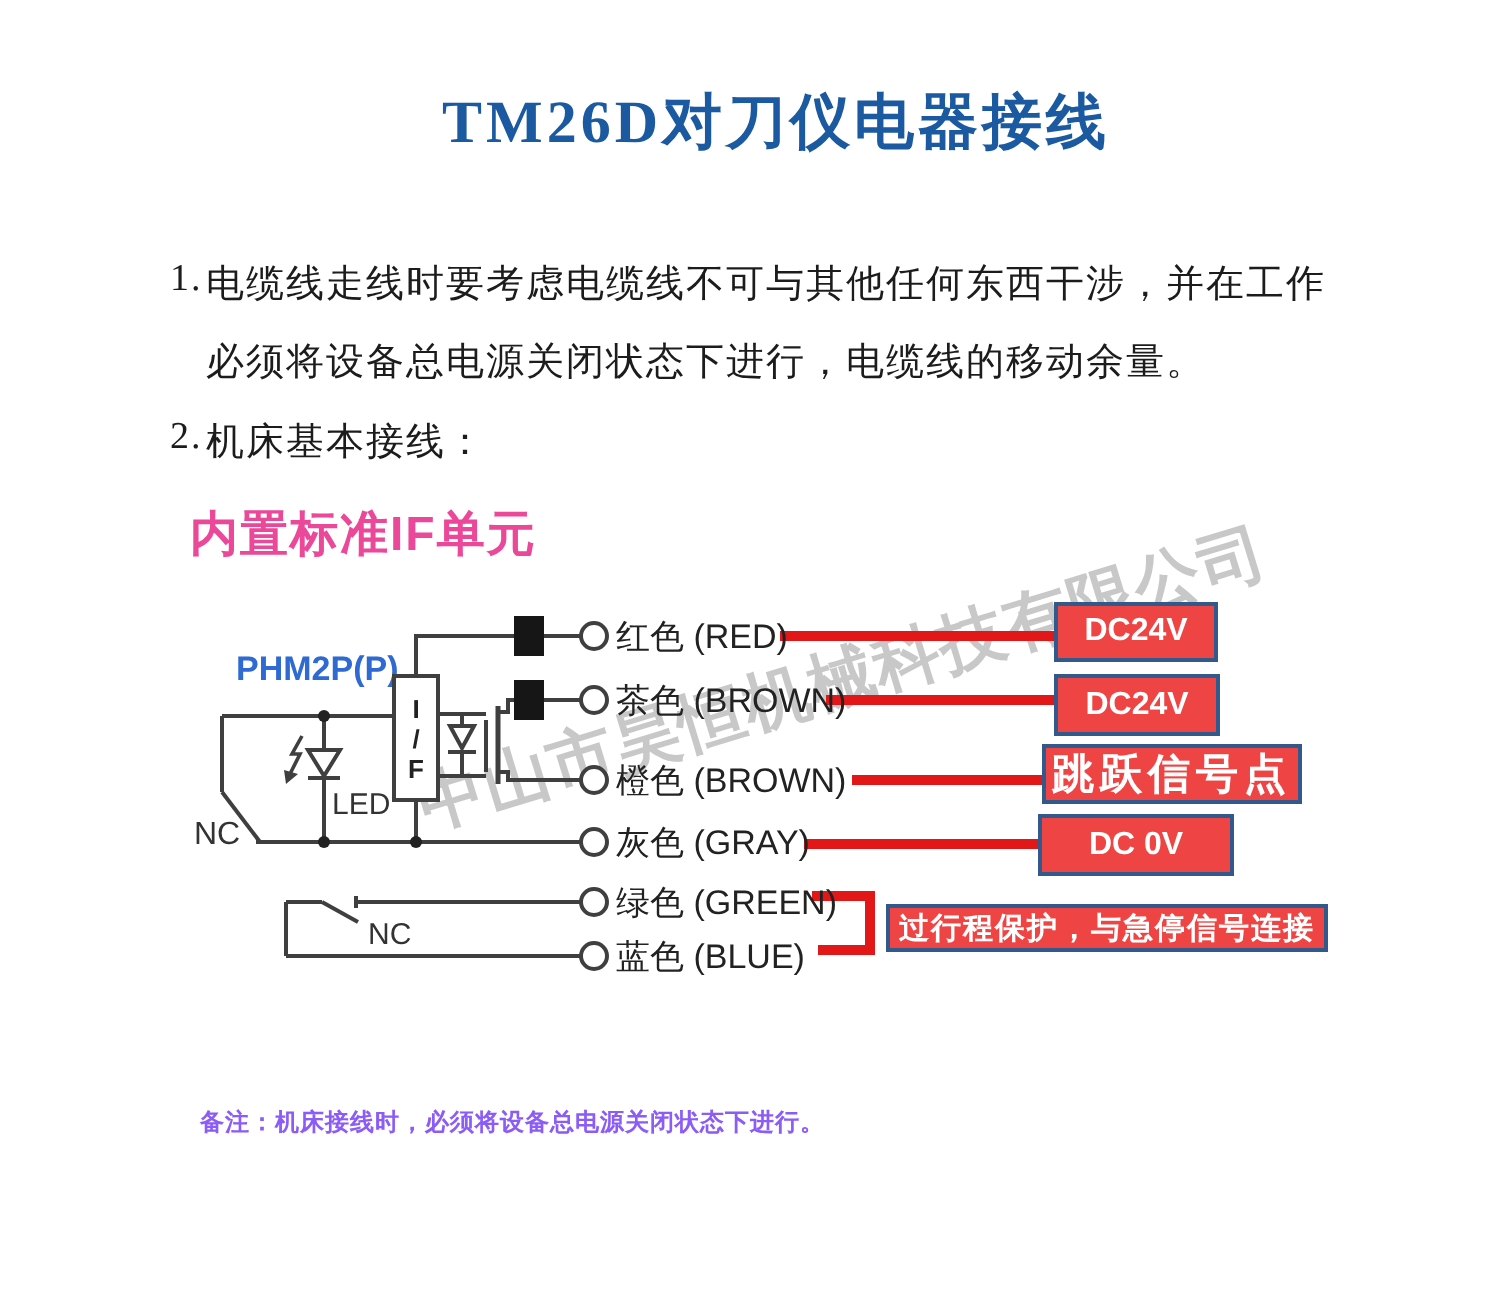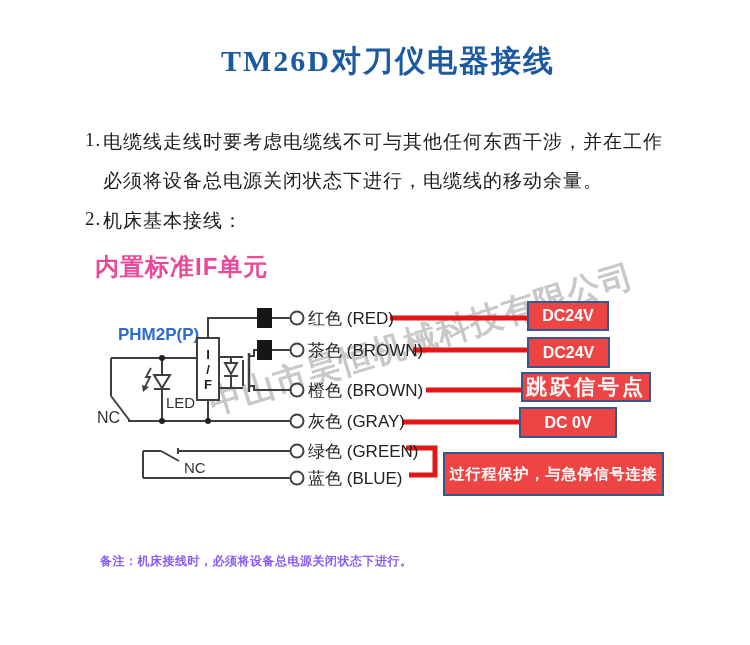--- a/index.html
+++ b/index.html
@@ -22,21 +22,21 @@
   .ifbox{position:absolute;left:197px;top:338px;width:22px;height:62px;z-index:3;
          display:flex;flex-direction:column;align-items:center;justify-content:center;
          font-size:13px;font-weight:bold;color:#222;line-height:15px;}
   .sigbox{position:absolute;z-index:3;background:#ef4444;border:2px solid #31598c;color:#fff;
          font-weight:bold;display:flex;align-items:center;justify-content:center;
          box-sizing:border-box;white-space:nowrap;}
   .b1{left:527px;top:301px;width:82px;height:30px;font-size:16px;}
   .b2{left:527px;top:337px;width:83px;height:31px;font-size:16px;}
   .b3{left:521px;top:372px;width:130px;height:30px;font-size:21px;letter-spacing:3px;}
   .b4{left:519px;top:407px;width:98px;height:31px;font-size:16px;}
-  .b5{left:443px;top:452px;width:221px;height:44px;font-size:15px;letter-spacing:1px;}
+  .b5{left:443px;top:452px;width:221px;height:24px;font-size:15px;letter-spacing:1px;}
   .note{position:absolute;left:100px;top:553px;z-index:3;
          font-family:"Liberation Serif","DejaVu Serif",serif;font-size:12px;font-weight:bold;
          color:#8b5cf6;letter-spacing:0.5px;white-space:nowrap;}
 </style>
 </head>
 <body>
 
 <div class="page">
 
   <div class="watermark">中山市昊恒机械科技有限公司</div>

